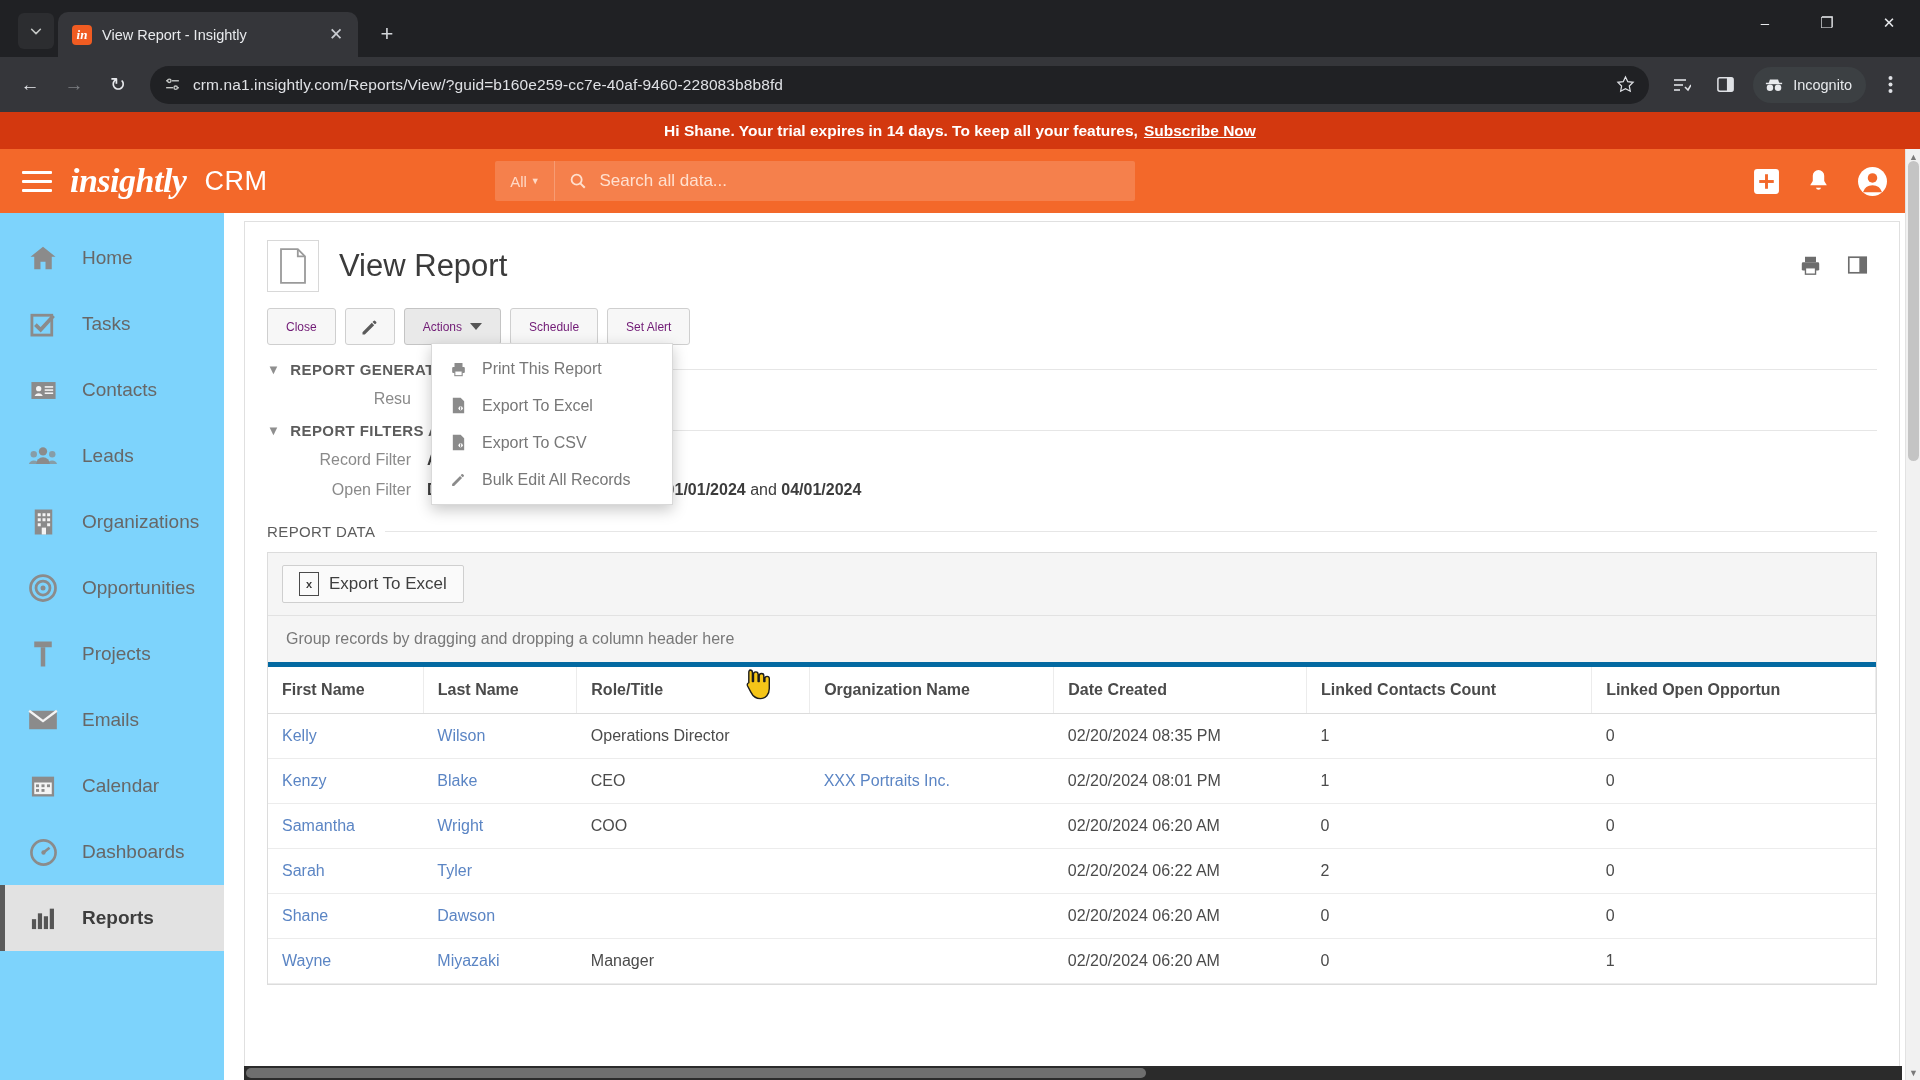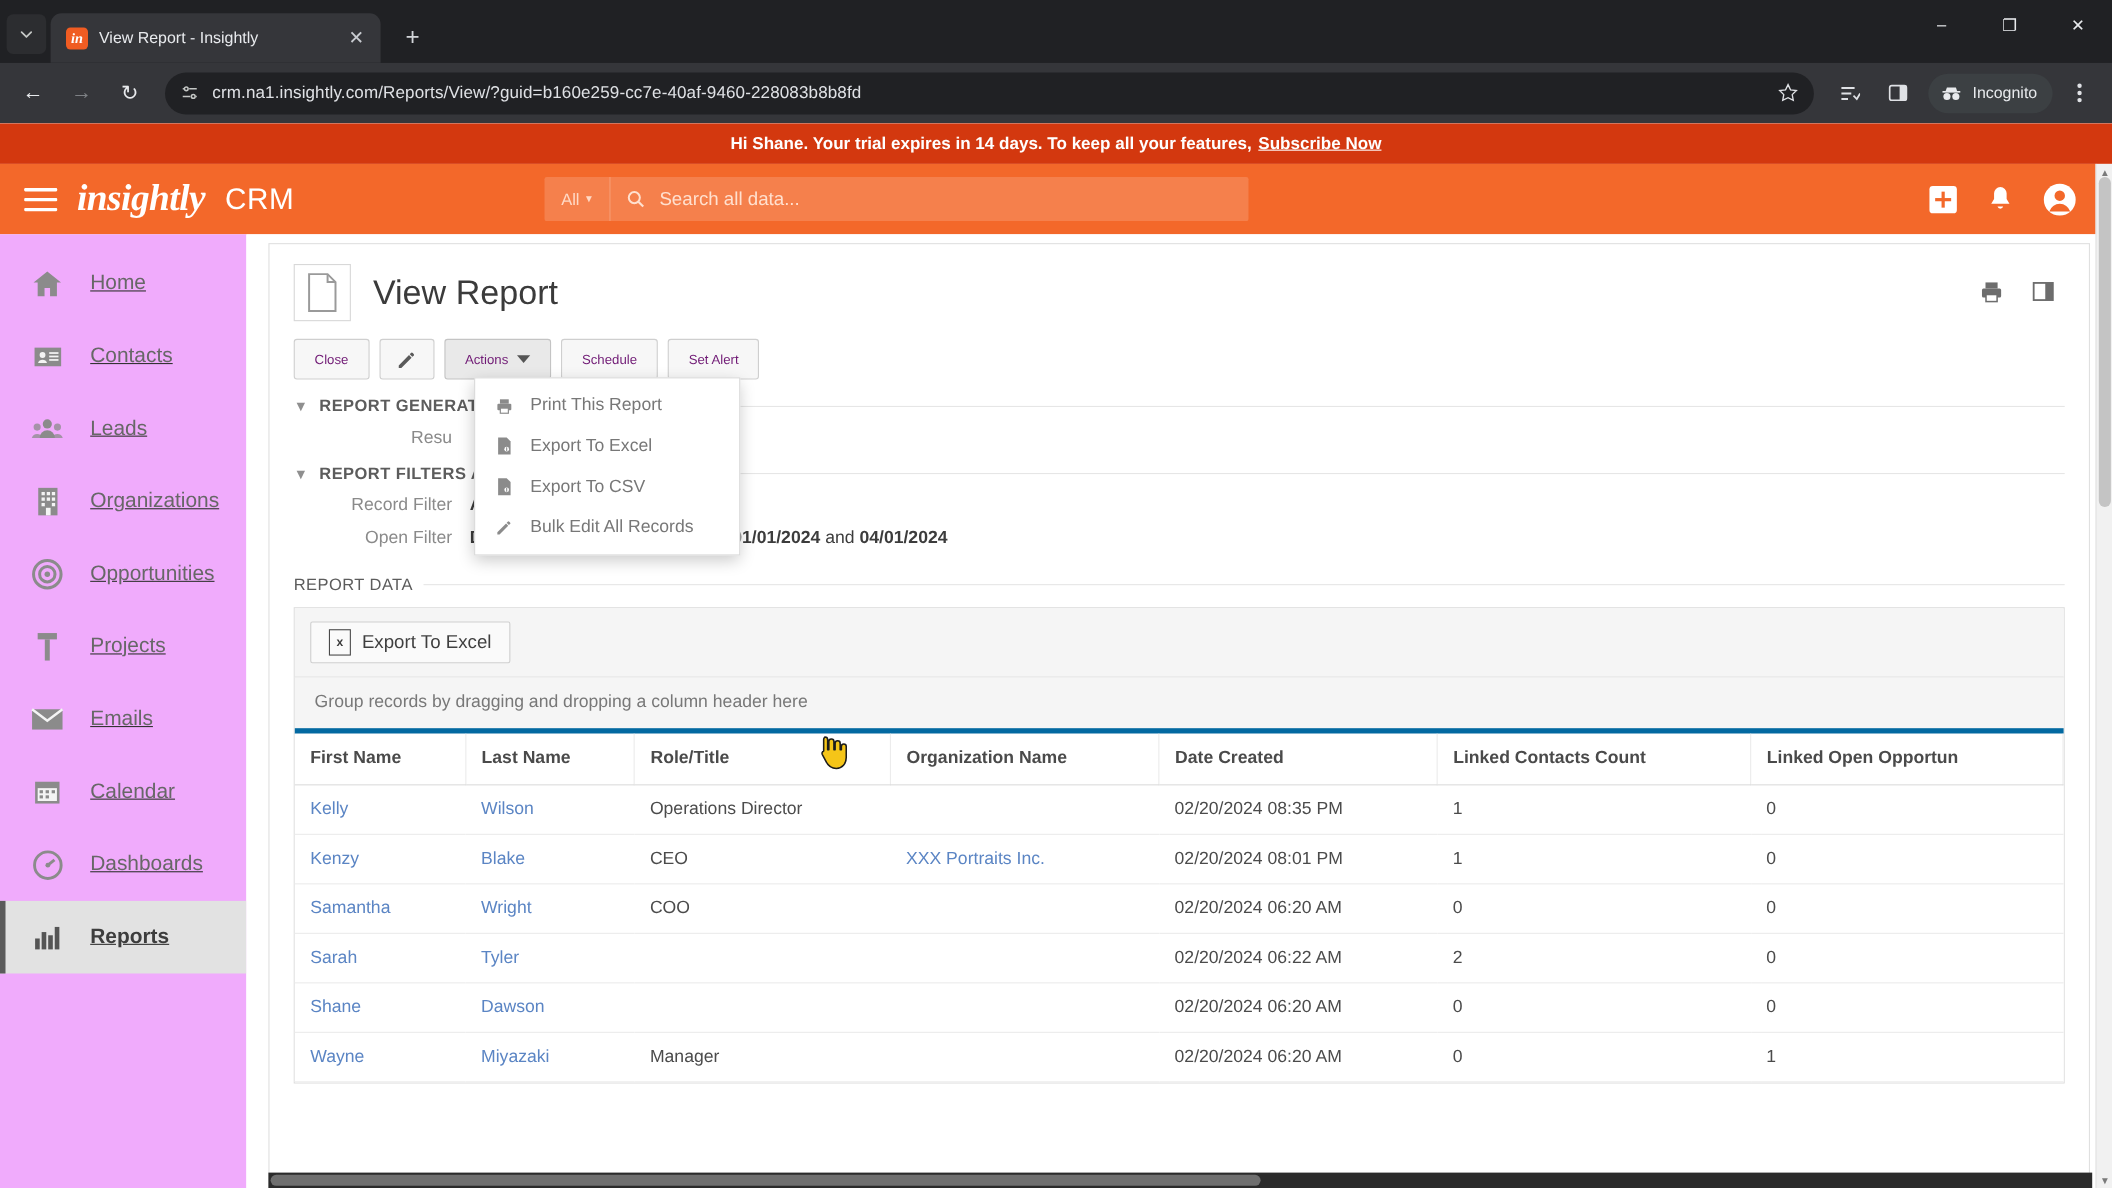--- a/index.html
+++ b/index.html
@@ -8,21 +8,21 @@
     font-family: "Liberation Sans", sans-serif;
     background: #ffffff;
     font-size: 14px;
     color: #333;
   }
 
   
   .browser { width: 1920px; height: 1080px; display: flex; flex-direction: column; background:#202124; }
   .tabstrip {
     height: 57px; background: #202124; display: flex; align-items: flex-end;
-    padding-left: 0; position: relative;
+    padding-left: 12px; position: relative;
   }
   .tab-search-btn {
     width: 36px; height: 36px; margin: 0 4px 8px 6px; border-radius: 6px;
     display:flex; align-items:center; justify-content:center; color:#c4c7c5;
     background:#2c2d30;
   }
   .tab {
     height: 45px; width: 300px; background: #35363a; border-radius: 10px 10px 0 0;
     display:flex; align-items:center; padding: 0 10px 0 14px; gap: 10px; position:relative;
   }
@@ -75,21 +75,21 @@
   .searchwrap { margin-left: 210px; display:flex; align-items:center; height: 40px; background: rgba(255,255,255,0.16); border-radius:2px; width: 640px; }
   .search-scope { width: 60px; height:40px; display:flex; align-items:center; justify-content:center; gap:4px; color:#ffd9c6; font-size:15px; border-right:1px solid rgba(255,255,255,0.22); }
   .search-input-area { flex:1; display:flex; align-items:center; gap:12px; padding: 0 14px; }
   .search-placeholder { color:#ffe0cf; font-size: 17px; }
   .header-right { margin-left:auto; display:flex; align-items:center; gap: 26px; padding-right: 10px; }
   .hdr-icon { color:#fff; display:flex; align-items:center; justify-content:center; }
 
   .body-row { flex:1; display:flex; min-height:0; }
 
   
-  .sidebar { width: 224px; background:#f0abfc; padding-top: 12px; flex-shrink:0;text-decoration:underline; }
+  .sidebar { width: 224px; background:#7dd3fc; padding-top: 12px; flex-shrink:0; }
   .side-item { height: 66px; display:flex; align-items:center; gap: 22px; padding-left: 26px; color:#676767; font-size:19px; }
   .side-item.active { background:#e2e2e2; border-left: 5px solid #5b5b5b; padding-left: 21px; color:#3d3d3d; font-weight:600; }
   .side-ico { width: 34px; height:34px; display:flex; align-items:center; justify-content:center; color:#8b8b8b; }
   .side-item.active .side-ico { color:#555; }
 
   
   .main { flex:1; background:#ffffff; position:relative; overflow:hidden; padding: 8px 20px 0 20px; }
   .card { border:1px solid #e0e0e0; background:#fff; min-height: 100%; }
 
   .card-head { display:flex; align-items:center; padding: 18px 22px 10px 22px; gap: 20px; }
@@ -298,20 +298,29 @@
 
         <div class="side-item">
           <span class="side-ico">
               <svg width="30" height="30" viewBox="0 0 24 24">
                 <path d="M12 3L2 11h3v10h5v-6h4v6h5V11h3z" fill="currentColor"></path>
               </svg>
             </span>
           <span>Home</span>
         </div>
 
+        <div class="side-item">
+          <span class="side-ico">
+              <svg width="28" height="28" viewBox="0 0 24 24">
+                <rect x="2.5" y="4.5" width="17" height="17" fill="none" stroke="currentColor" stroke-width="2.4"></rect>
+                <path d="M5.5 12.5l4.5 4.5L21 5" fill="none" stroke="currentColor" stroke-width="3.2"></path>
+              </svg>
+            </span>
+          <span>Tasks</span>
+        </div>
 
         <div class="side-item">
           <span class="side-ico">
               <svg width="29" height="29" viewBox="0 0 24 24">
                 <rect x="2" y="5" width="20" height="14" fill="currentColor"></rect>
                 <circle cx="8" cy="10.5" r="2.2" fill="#f4f4f4"></circle>
                 <path d="M4.6 16.6a3.6 3.6 0 016.8 0z" fill="#f4f4f4"></path>
                 <rect x="13" y="8.4" width="7" height="1.3" fill="#f4f4f4"></rect>
                 <rect x="13" y="11" width="7" height="1.3" fill="#f4f4f4"></rect>
                 <rect x="13" y="13.6" width="7" height="1.3" fill="#f4f4f4"></rect>

